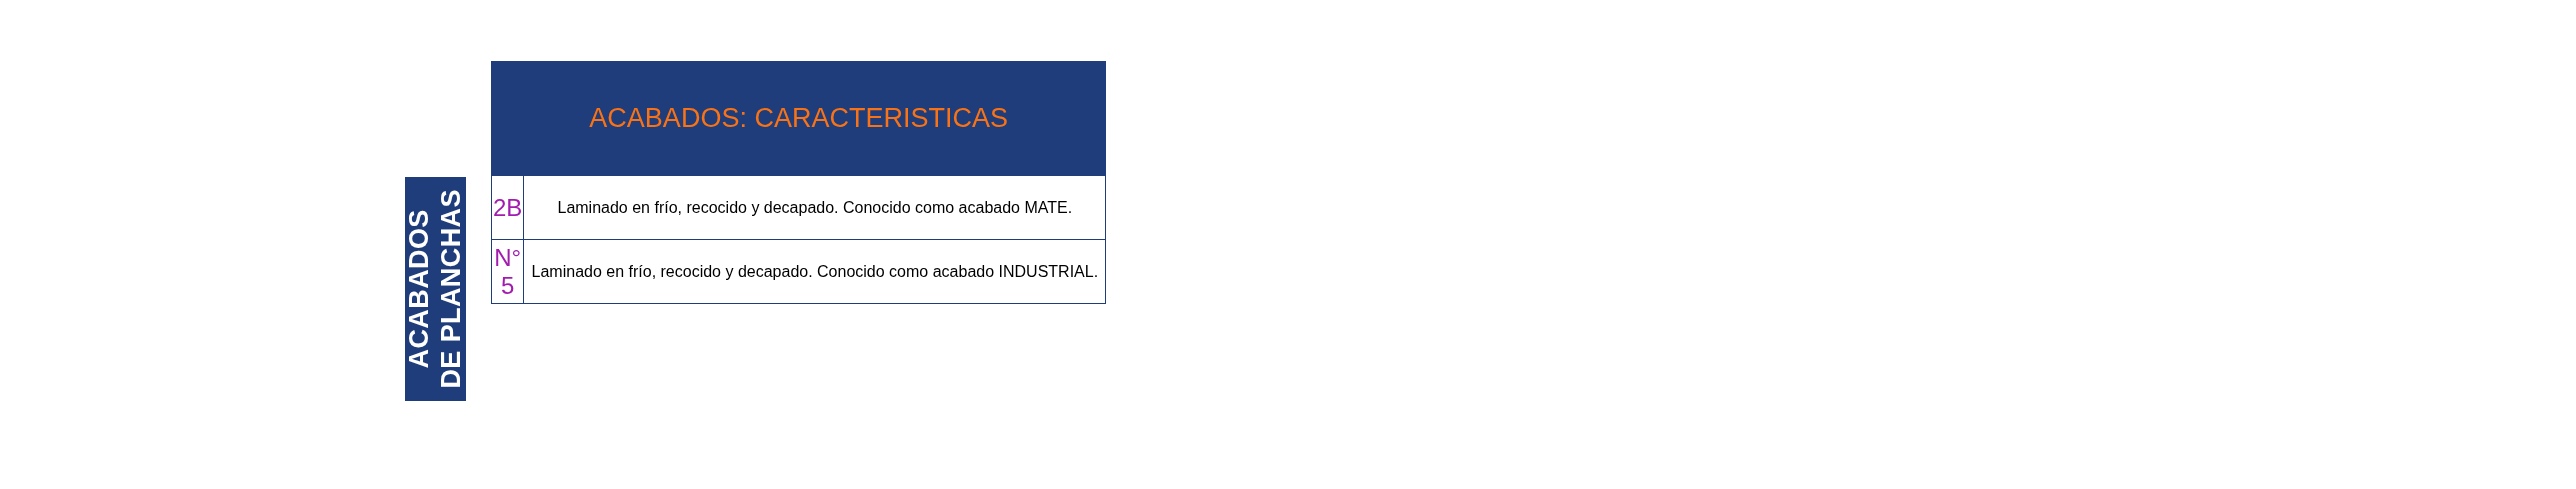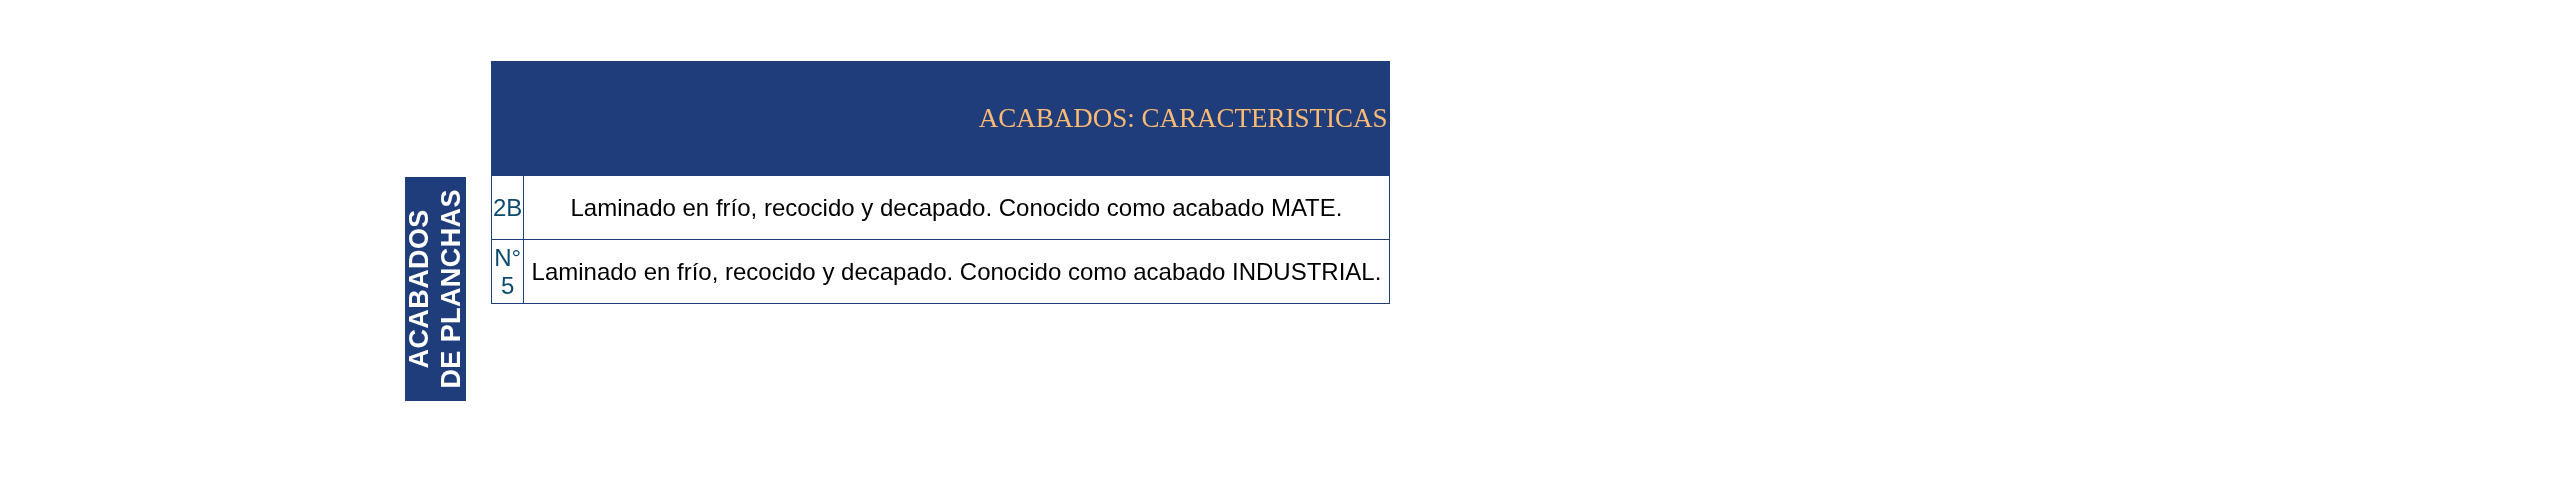--- a/index.html
+++ b/index.html
@@ -48,46 +48,45 @@
 
   .grid {
     position: absolute;
     left: 86px;
     top: 0px;
     border-collapse: collapse;
   }
 
   .header-cell {
     background: #1f3d7a;
-    color: #fdba74;
+    color: #f97316;
     font-size: 27px;
-    text-align: right;
+    text-align: center;
     height: 111px;
     width: 1689px;
     border: 0.9px solid #1f3d7a;
     font-weight: normal;
-    font-family: Liberation Serif, serif;
   }
 
   .code-cell {
     width: 183px;
     height: 61px;
     border: 0.9px solid #1f3d7a;
     text-align: center;
     font-size: 24px;
-    color: #0c4a6e;
+    color: #a21caf;
     background: #ffffff;
   }
 
   .desc-cell {
     width: 1507px;
     height: 61px;
     border: 0.9px solid #1f3d7a;
     text-align: center;
-    font-size: 24px;
+    font-size: 16px;
     color: #000000;
     background: #ffffff;
     padding: 0 7.2px;
     white-space: nowrap;
   }
 </style>
 </head>
 <body>
 
 <div class="table-wrap">

